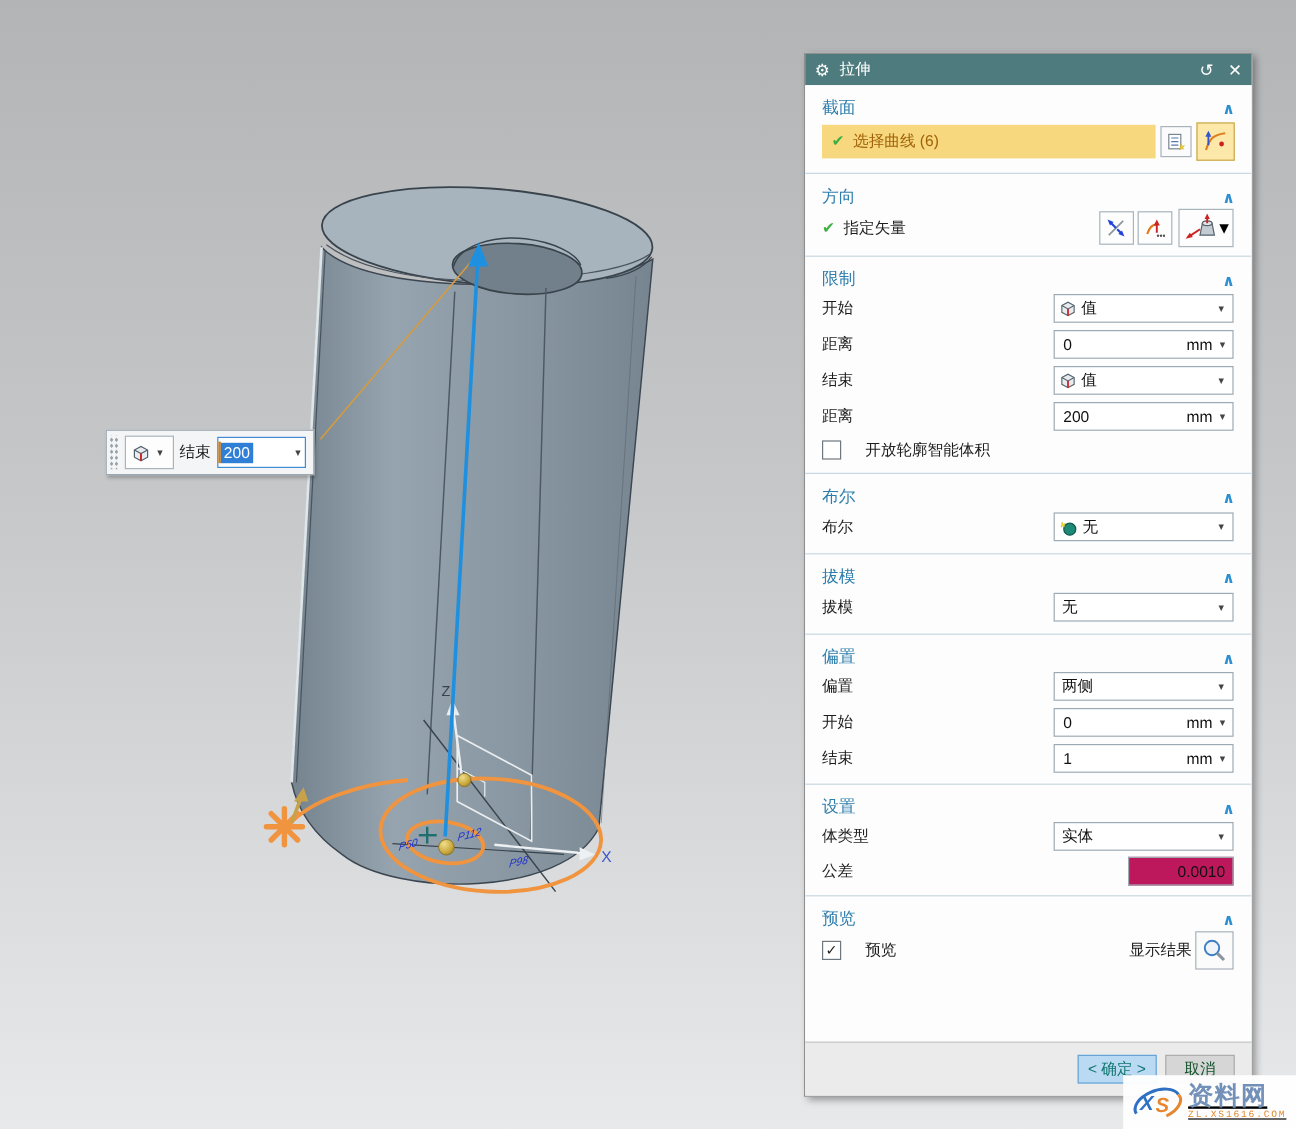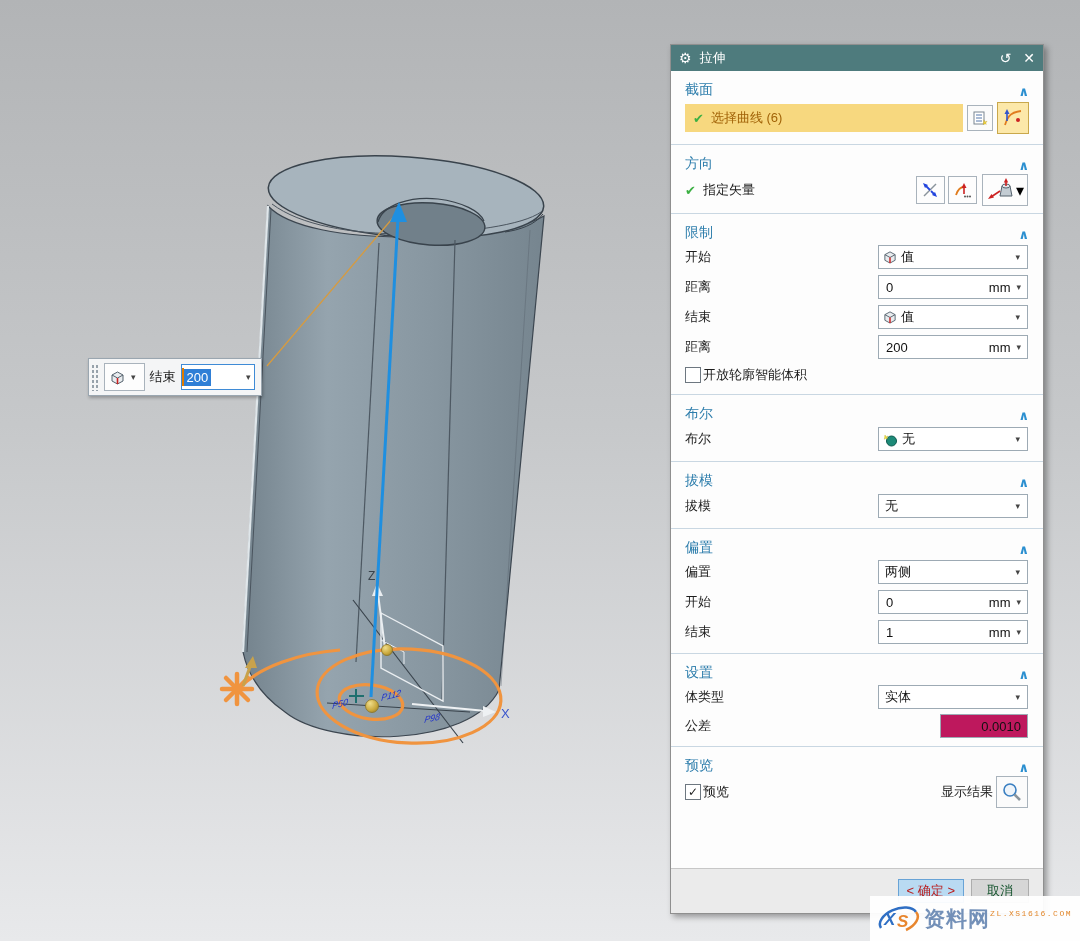--- a/index.html
+++ b/index.html
@@ -44,45 +44,45 @@
        padding:0 4px;box-sizing:border-box;cursor:pointer;}
   .ctl .c-txt{font-size:13px;color:#111;margin-left:4px;}
   .ctl .unit{font-size:13px;color:#111;margin-left:auto;}
   .ctl .dd{margin-left:auto;}
   .ctl .dd2{font-size:9px;color:#444;padding:0 2px 0 6px;}
   .val-left{font-size:13px;color:#111;margin-left:3px;flex:none;}
   .numbox{width:88px;height:24px;border:1px solid #9daab4;background:#be185d;display:flex;align-items:center;
           justify-content:flex-end;padding:0 6px;font-size:13px;color:#111;box-sizing:border-box;}
   .chk{width:14px;height:14px;border:1px solid #6d7780;background:#fff;display:inline-flex;
        align-items:center;justify-content:center;font-size:12px;color:#222;cursor:pointer;flex:none;}
-  .chk-lbl{font-size:13px;color:#1d1d1d;margin-left:2px;}
+  .chk-lbl{font-size:13px;color:#1d1d1d;margin-left:20px;}
   .green-check{color:#3cb043;font-size:13px;flex:none;}
 
   .sel-row{display:flex;align-items:center;padding:3px 14px 4px 14px;gap:4px;}
   .sel-pill{flex:1;height:28px;background:#f7d87f;display:flex;align-items:center;gap:7px;padding:0 8px;}
   .sel-pill .s-txt{font-size:13px;color:#a16207;}
   .sq-btn{width:24px;height:24px;background:#fbfbfb;border:1px solid #a9b3bc;display:flex;align-items:center;
           justify-content:center;cursor:pointer;flex:none;}
   .sq-btn.hl{width:30px;height:30px;background:#fce8a9;border:1px solid #c9a84c;}
   .vec-btn{width:27px;height:26px;background:#fdfdfd;border:1px solid #a9b3bc;display:flex;align-items:center;
            justify-content:center;cursor:pointer;flex:none;}
   .vec-big{height:30px;background:#fdfdfd;border:1px solid #a9b3bc;display:flex;align-items:center;
            padding:0 3px;cursor:pointer;}
 
   .footer{flex:none;height:44px;background:#ebebeb;border-top:1px solid #c7c7c7;display:flex;
           align-items:center;justify-content:flex-end;gap:7px;padding:0 14px;}
   .btn{height:24px;min-width:58px;font-size:13px;display:flex;align-items:center;justify-content:center;
        cursor:pointer;padding:0 8px;box-sizing:border-box;}
-  .btn-ok{background:#b9daf2;border:1px solid #68a3d6;color:#b91c1c;}
+  .btn-ok{background:#b9daf2;border:1px solid #68a3d6;color:#0f766e;}
   .btn-cancel{background:#d6d6d6;border:1px solid #adadad;color:#14532d;font-family:Liberation Serif, serif;}
 
   
   .wm{position:absolute;right:0;bottom:0;background:rgba(255,255,255,.95);display:flex;align-items:center;
       padding:4px 8px 5px 6px;gap:4px;}
-  .wm-texts{display:flex;flex-direction:row;line-height:1;}
+  .wm-texts{display:flex;flex-direction:column;line-height:1;text-decoration:underline;}
   .wm-name{font-size:21px;font-weight:bold;color:#7390b8;letter-spacing:1px;}
   .wm-url{font-size:8px;color:#e2892f;letter-spacing:1.5px;margin-top:2px;font-family:"Liberation Mono","DejaVu Sans Mono",monospace;}
 </style>
 </head>
 <body>
 
 <div id="stage">
 
   <svg id="scene" width="1080" height="941" viewBox="0 0 1080 941">
     <defs>

